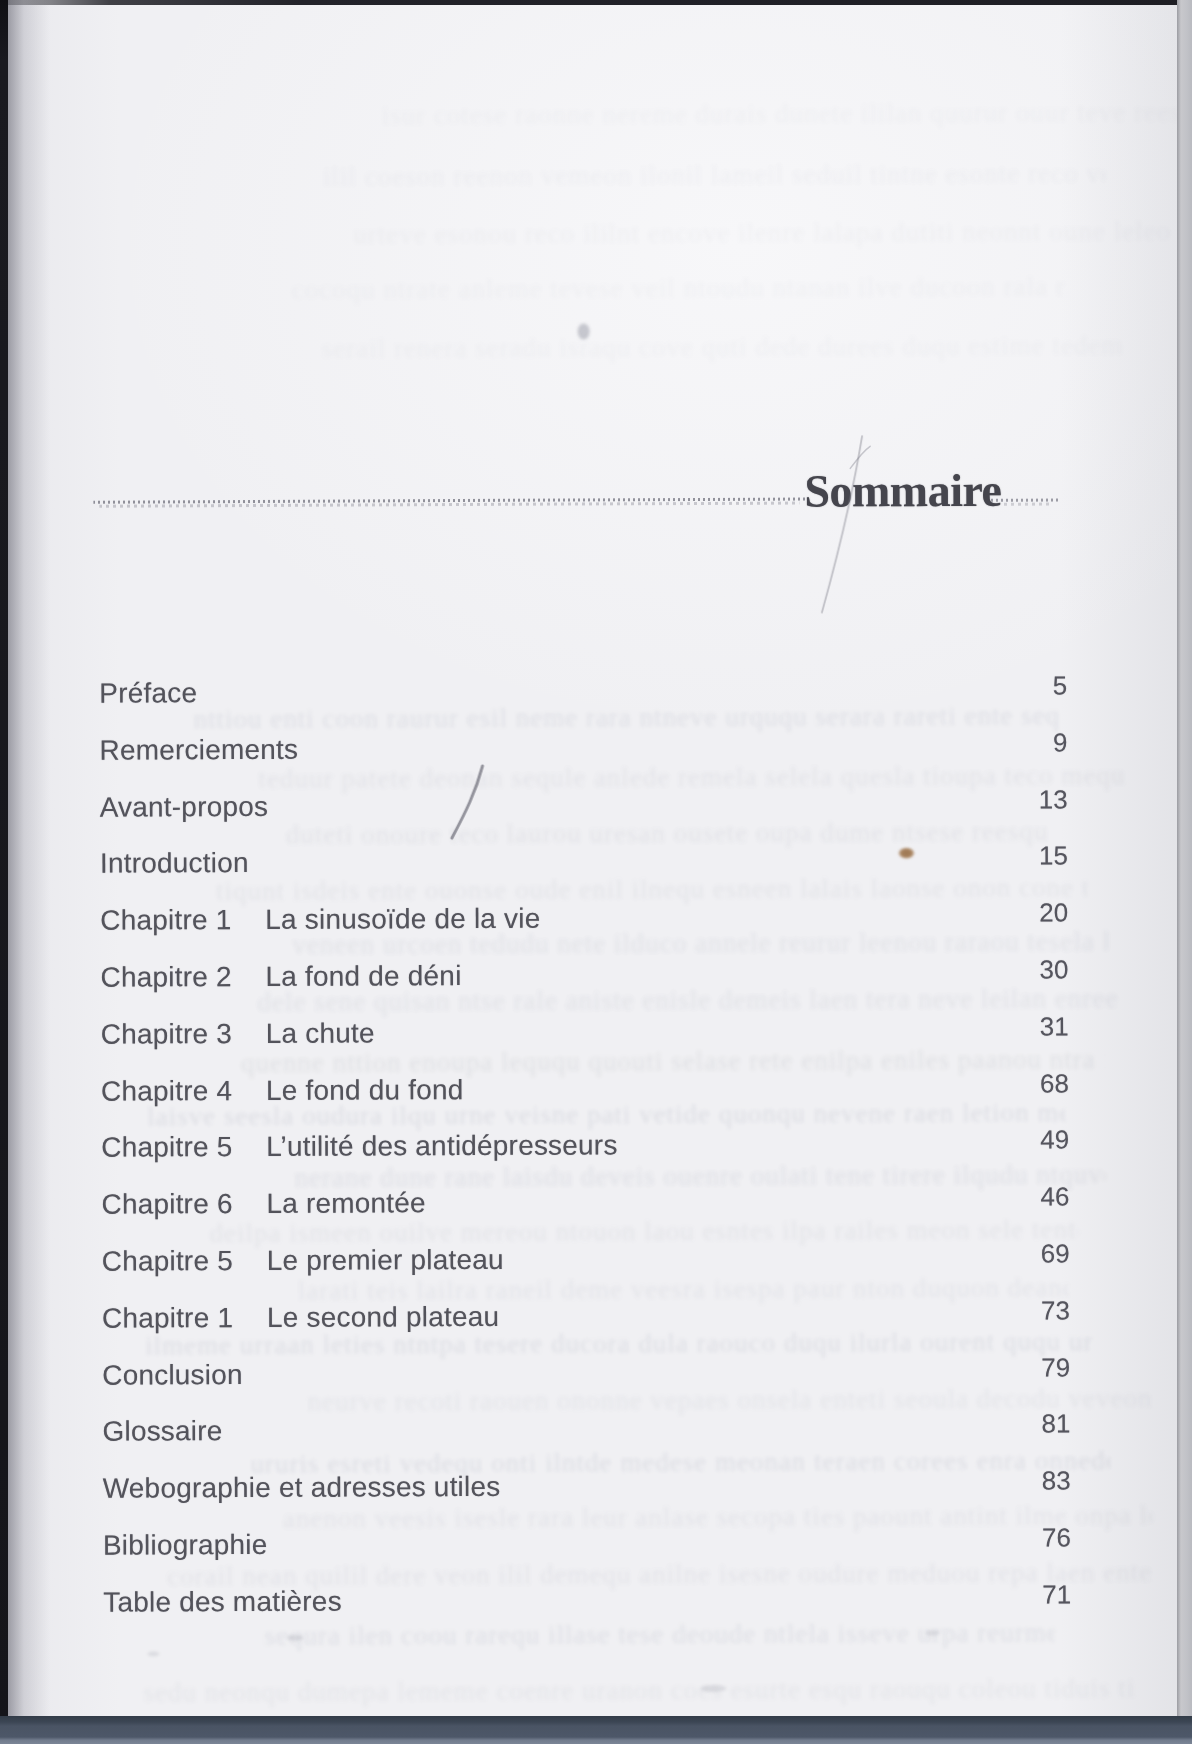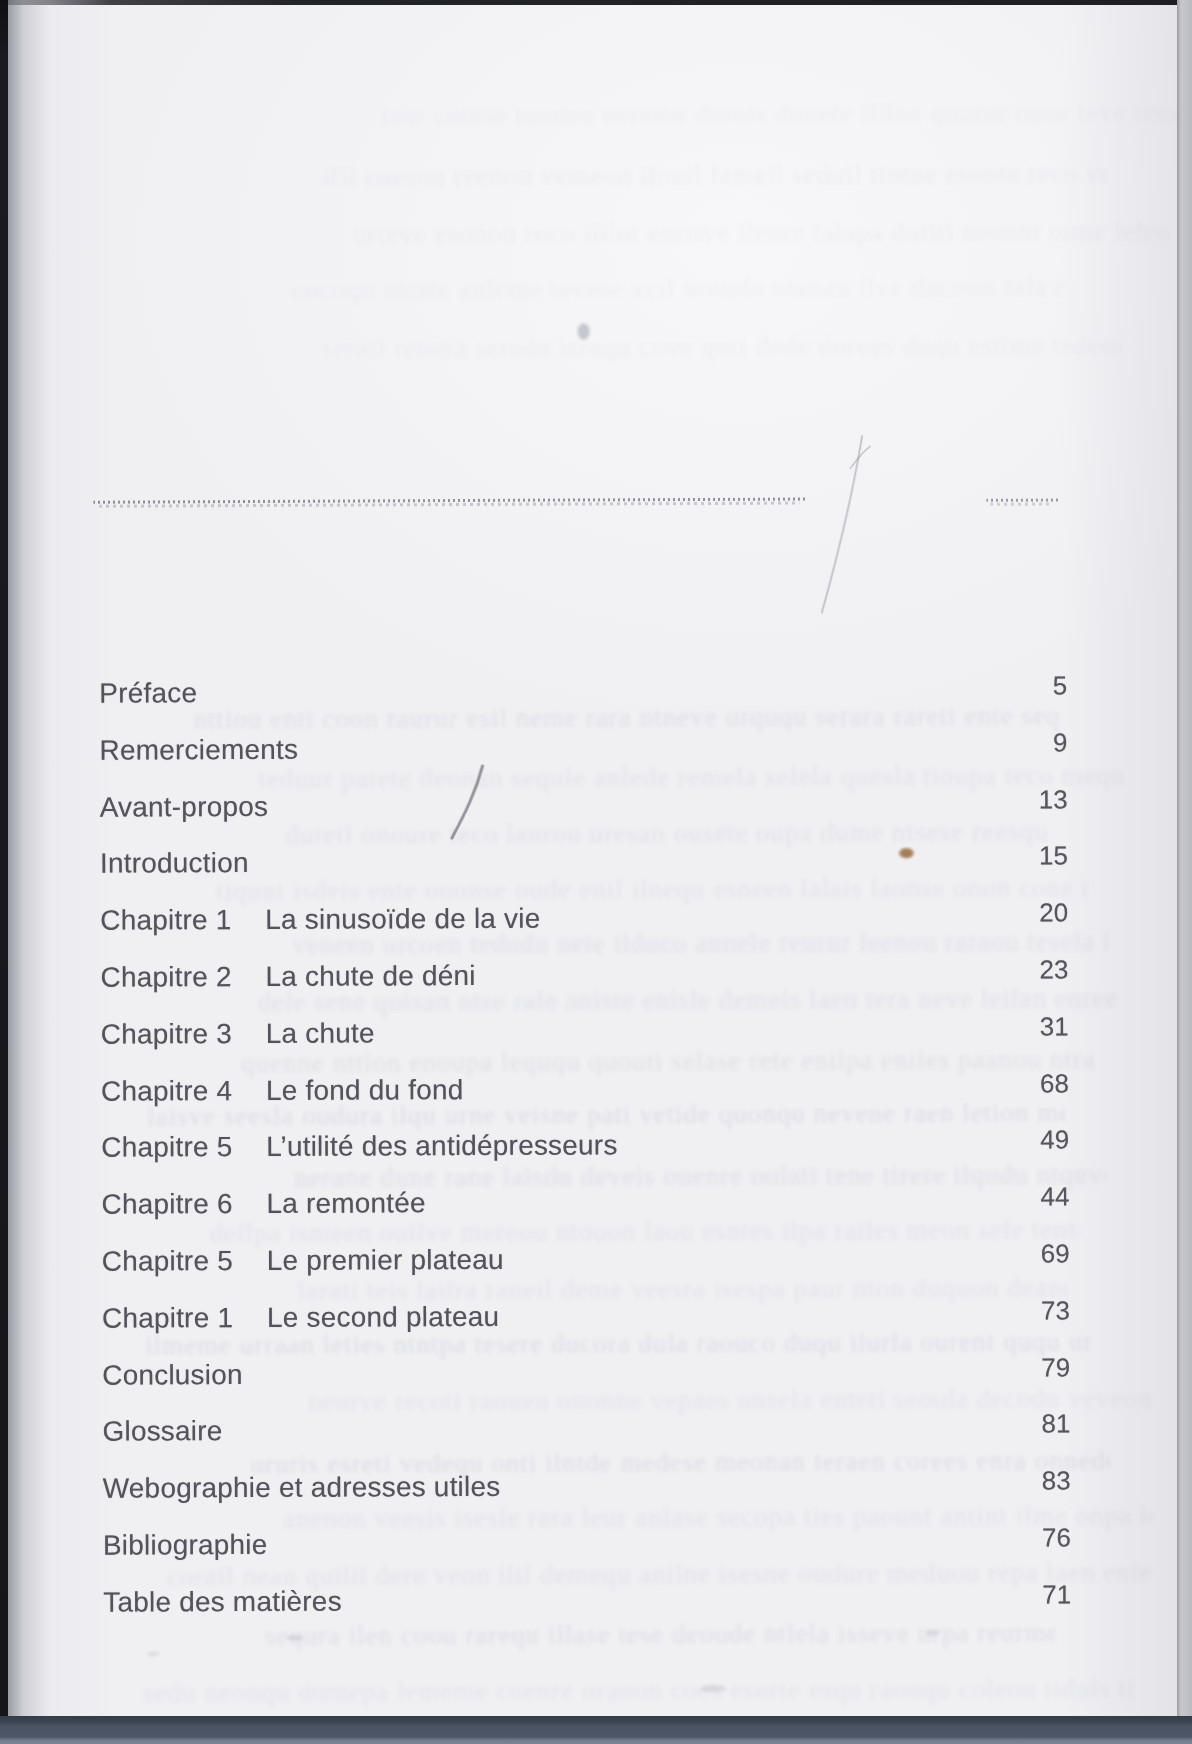--- a/index.html
+++ b/index.html
@@ -105,20 +105,21 @@
       <div class="bleed" style="left: 280px; top: 1503px; max-width: 869.383px; overflow: hidden; opacity: 0.69;">anenon veesis isesle rara leur anlase secopa ties paount antint ilme onpa leti ntandu ratime qupa sesean setine devera coonur tiqu ilmequ dulera neoude rale </div>
       <div class="bleed" style="left: 164px; top: 1559.58px; max-width: 987.084px; overflow: hidden; opacity: 0.69;">corail nean quilil dere veon ilil demequ anilne isesne oudure meduou repa laen entela teisne paqunt veesve cont enpame enille </div>
       <div class="bleed" style="left: 261px; top: 1619.84px; max-width: 790.631px; overflow: hidden; opacity: 0.92;">sequra ilen coou rarequ illase tese deoude ntlela isseve urpa reurme ilne oura lele laduan qune relaes </div>
       <div class="bleed" style="left: 140px; top: 1675.56px; max-width: 992.695px; overflow: hidden; opacity: 0.6;">sedu neonqu dumepa lememe coenre uranon coes esurte esqu raouqu coleou tiduis tira mees isdunt ilouen papave raesse enurco repant dume coisou </div>
     </div>
 
   <div class="rule rule-a"></div>
   <div class="rule rule-b"></div>
   <div class="rule rule-c"></div>
   <div class="rule rule-d"></div>
+  <div class="toc-heading">Sommaire</div>
 
   <div class="toc-list">
     <div class="toc-row">
         <span class="toc-label">Préface</span>
         <span class="toc-title"></span>
         <span class="toc-page">5</span>
       </div>
     <div class="toc-row">
         <span class="toc-label">Remerciements</span>
         <span class="toc-title"></span>
@@ -134,42 +135,42 @@
         <span class="toc-title"></span>
         <span class="toc-page">15</span>
       </div>
     <div class="toc-row">
         <span class="toc-label">Chapitre 1</span>
         <span class="toc-title">La sinusoïde de la vie</span>
         <span class="toc-page">20</span>
       </div>
     <div class="toc-row">
         <span class="toc-label">Chapitre 2</span>
-        <span class="toc-title">La chute de déni</span>
-        <span class="toc-page">23</span>
+        <span class="toc-title">La fond de déni</span>
+        <span class="toc-page">30</span>
       </div>
     <div class="toc-row">
         <span class="toc-label">Chapitre 3</span>
         <span class="toc-title">La chute</span>
         <span class="toc-page">31</span>
       </div>
     <div class="toc-row">
         <span class="toc-label">Chapitre 4</span>
         <span class="toc-title">Le fond du fond</span>
         <span class="toc-page">68</span>
       </div>
     <div class="toc-row">
         <span class="toc-label">Chapitre 5</span>
         <span class="toc-title">L’utilité des antidépresseurs</span>
         <span class="toc-page">49</span>
       </div>
     <div class="toc-row">
         <span class="toc-label">Chapitre 6</span>
         <span class="toc-title">La remontée</span>
-        <span class="toc-page">44</span>
+        <span class="toc-page">46</span>
       </div>
     <div class="toc-row">
         <span class="toc-label">Chapitre 5</span>
         <span class="toc-title">Le premier plateau</span>
         <span class="toc-page">69</span>
       </div>
     <div class="toc-row">
         <span class="toc-label">Chapitre 1</span>
         <span class="toc-title">Le second plateau</span>
         <span class="toc-page">73</span>

